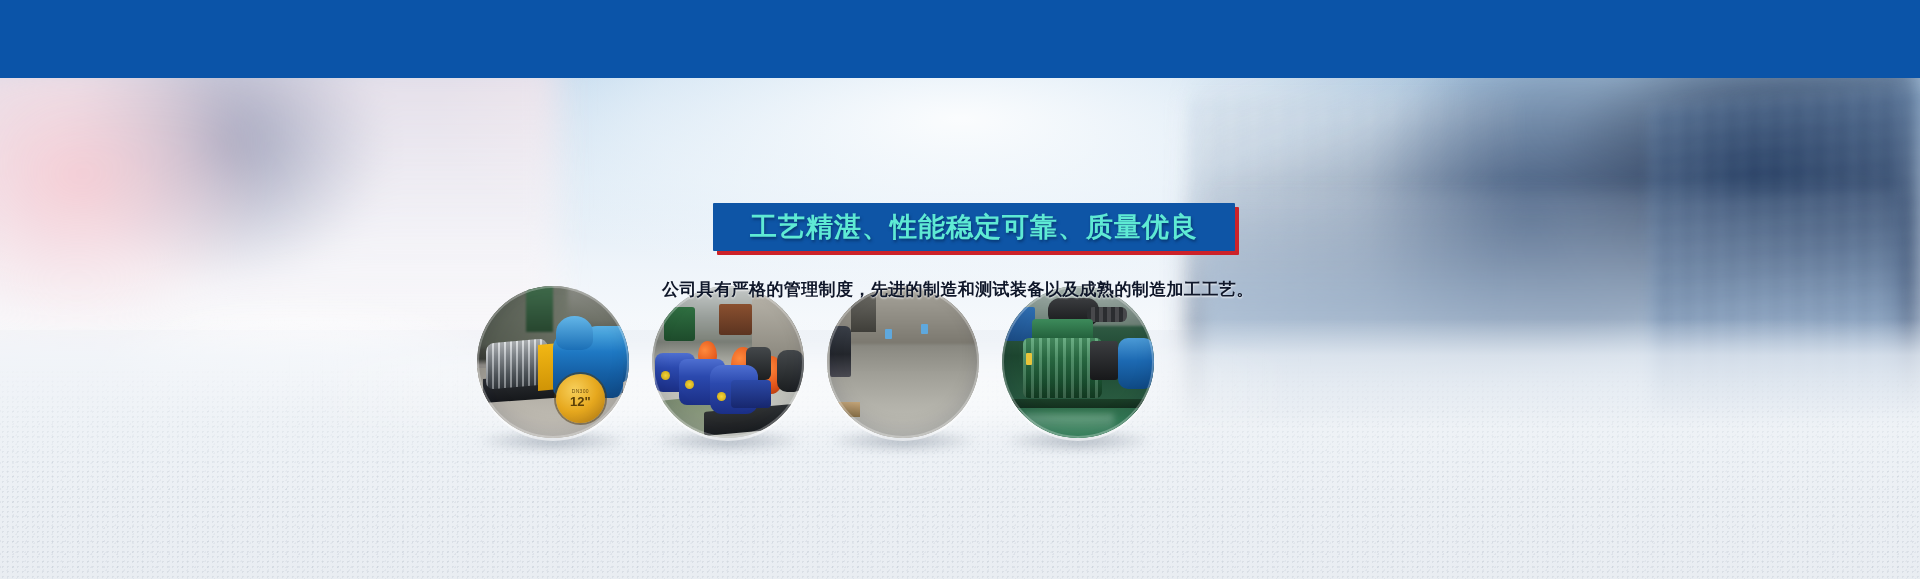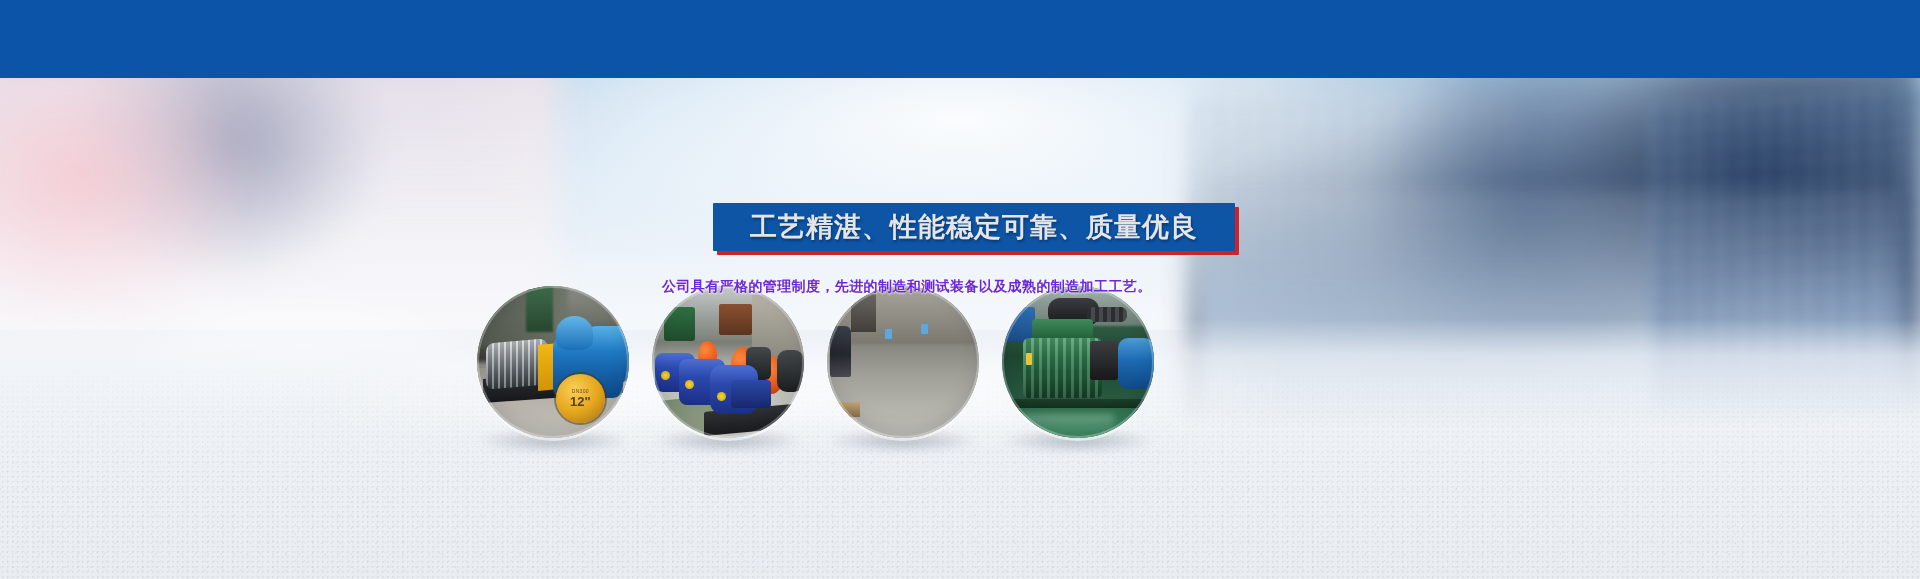--- a/index.html
+++ b/index.html
@@ -126,31 +126,31 @@
     position:absolute; left:4px; top:4px; width:522px; height:48px;
     background:#cc2229; border-radius:1px;
   }
   .headline-box{
     position:relative; width:522px; height:48px;
     background:#0e55a6;
     display:flex; align-items:center; justify-content:center;
     border-radius:1px;
   }
   .headline-text{
-    color:#e5e5e5;
+    color:#5eead4;
     font-size:27px; font-weight:bold; letter-spacing:1px;
     white-space:nowrap;
     text-shadow:1px 2px 3px rgba(0,30,70,.55);
     font-family:"DejaVu Sans","Liberation Sans",sans-serif;
   }
 
   
   .subtitle{
     position:absolute; left:662px; top:278px; z-index:30;
-    color:#6d28d9; font-size:14px; font-weight:bold;
+    color:#0f172a; font-size:17px; font-weight:bold;
     letter-spacing:.4px; white-space:nowrap;
     text-shadow:0 1px 2px rgba(255,255,255,.9);
     font-family:Liberation Serif, serif;
   }
 
   
   .gallery{ position:absolute; left:0; top:0; width:1920px; height:579px; z-index:20; }
 
   .thumb{
     position:absolute; width:152px; height:152px; border-radius:50%;

